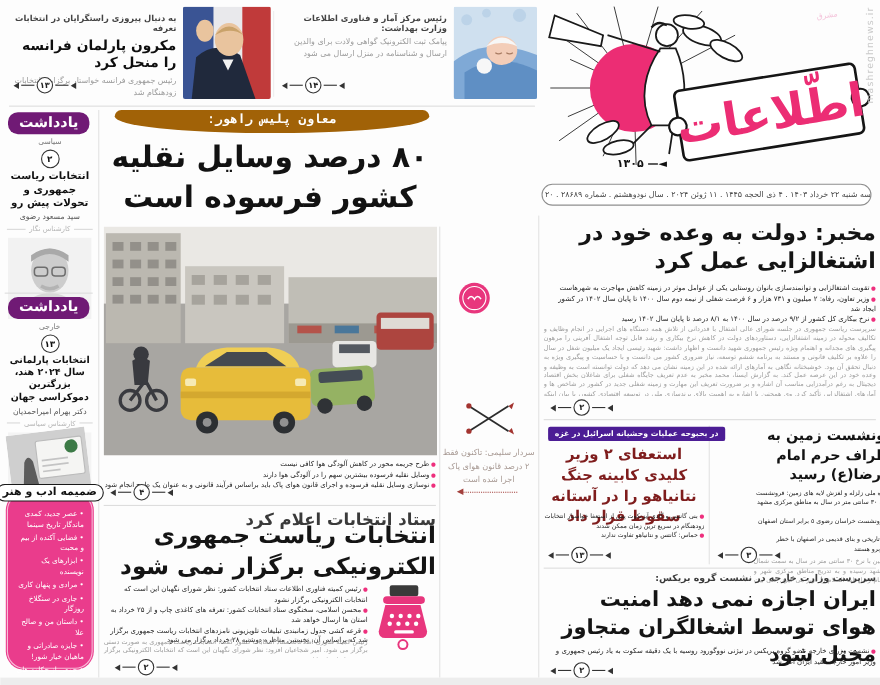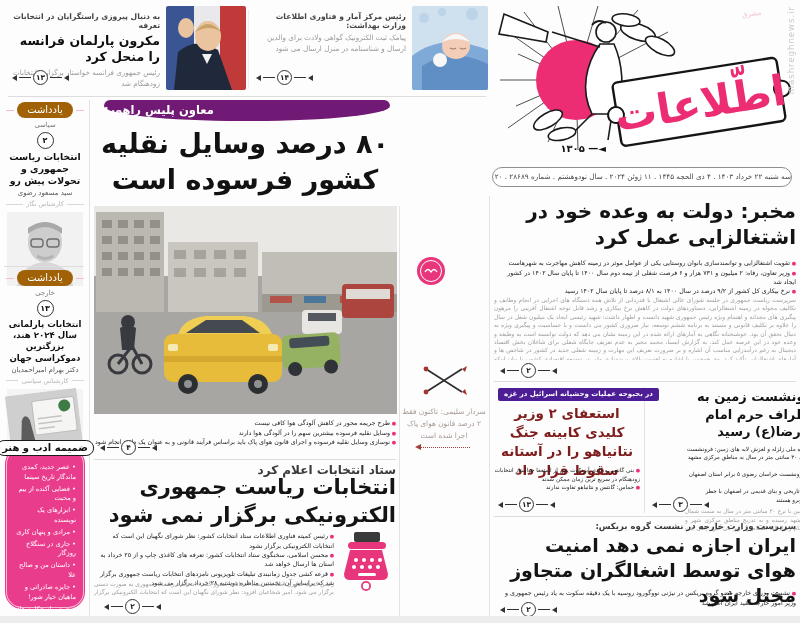--- a/index.html
+++ b/index.html
@@ -39,21 +39,21 @@
   #watermark{
     left:786px;top:6px;color:#c9c9c9;font-size:8.5px;letter-spacing:1px;
     writing-mode:vertical-rl;transform:rotate(180deg);
   }
   #wm-pink{left:742px;top:10px;color:#f4c3da;font-size:7px;transform:rotate(-8deg);}
 
   
   .pillrow{display:flex;align-items:center;gap:3px;margin:0 2px;}
   .pillrow .bl{flex:1;height:1px;background:#f3bcd7;}
   .pill{
-    background:#a16207;color:#fff;font-size:10px;font-weight:normal;
+    background:#701a75;color:#fff;font-size:13px;font-weight:bold;
     border-radius:9px;padding:2px 10px 3px;white-space:nowrap;
   }
   .sb-cat{text-align:center;font-size:6.8px;color:#777;margin-top:3px;}
   .sb-circ{
     width:15px;height:15px;border:1px solid #333;border-radius:50%;margin:3px auto 2px;
     font-size:8px;font-weight:bold;display:flex;align-items:center;justify-content:center;background:#fff;
   }
   .sb-title{font-size:9.3px;font-weight:900;text-align:center;line-height:1.3;color:#101010;margin:2px 0;}
   .sb-author{font-size:7px;color:#555;text-align:center;margin-top:2px;}
   .rolerow{display:flex;align-items:center;gap:3px;margin:3px 2px 4px;}
@@ -68,33 +68,34 @@
     position:absolute;top:-9px;left:50%;transform:translateX(-50%);
     background:#fff;border:1.5px solid #1a1a1a;border-radius:8px;
     font-size:10px;font-weight:900;padding:1px 5px 2px;white-space:nowrap;color:#111;
   }
   #supp ul{margin:14px 7px 0;padding:0;list-style:none;}
   #supp li{font-size:6.6px;color:#fff;line-height:1.45;margin-bottom:2.5px;text-align:right;}
   #supp li::before{content:"• ";}
 
   
   #lead-ribbon{
-    left:104px;top:100px;width:286px;height:21px;background:#701a75;
-    color:#fff;font-size:11.5px;font-weight:900;text-align:left;line-height:20px;
+    left:104px;top:100px;width:286px;height:21px;background:#a16207;
+    color:#fff;font-size:11.5px;font-weight:900;text-align:center;line-height:20px;
     border-radius:6px 6px 48% 48% / 6px 6px 15px 15px;
+    font-family:Liberation Mono, monospace;
   }
   #lead-head{
     left:92px;top:126px;width:306px;text-align:center;
     font-size:27px;font-weight:900;line-height:1.35;color:#121212;letter-spacing:-.5px;
   }
   .bullets{position:absolute;}
   .bullets .bi{font-size:6.3px;color:#222;line-height:1.5;text-align:right;}
   .bullets .bi::before{content:"● ";color:#ee2f7d;font-size:5px;}
   .graybody{position:absolute;font-size:5.9px;color:#9c9c9c;line-height:1.42;text-align:justify;overflow:hidden;}
-  .kicker{position:absolute;font-size:12px;font-weight:bold;color:#3a3a3a;text-align:right;}
+  .kicker{position:absolute;font-size:15px;font-weight:bold;color:#3a3a3a;text-align:right;}
   .hl{position:absolute;font-weight:900;color:#141414;text-align:right;line-height:1.32;letter-spacing:-.3px;}
 
   
   #salimi{left:402px;top:362px;width:84px;text-align:center;}
   #salimi .stxt{font-size:7.4px;color:#a89a94;line-height:1.6;margin-top:4px;}
   #salimi .dots{margin:5px auto 0;width:52px;border-top:1px dotted #a3403c;position:relative;}
   #salimi .dots::before{content:"";position:absolute;left:-6px;top:-3.5px;border:3px solid transparent;border-right:6px solid #a3403c;}
 
   
   .pinkbadge{

